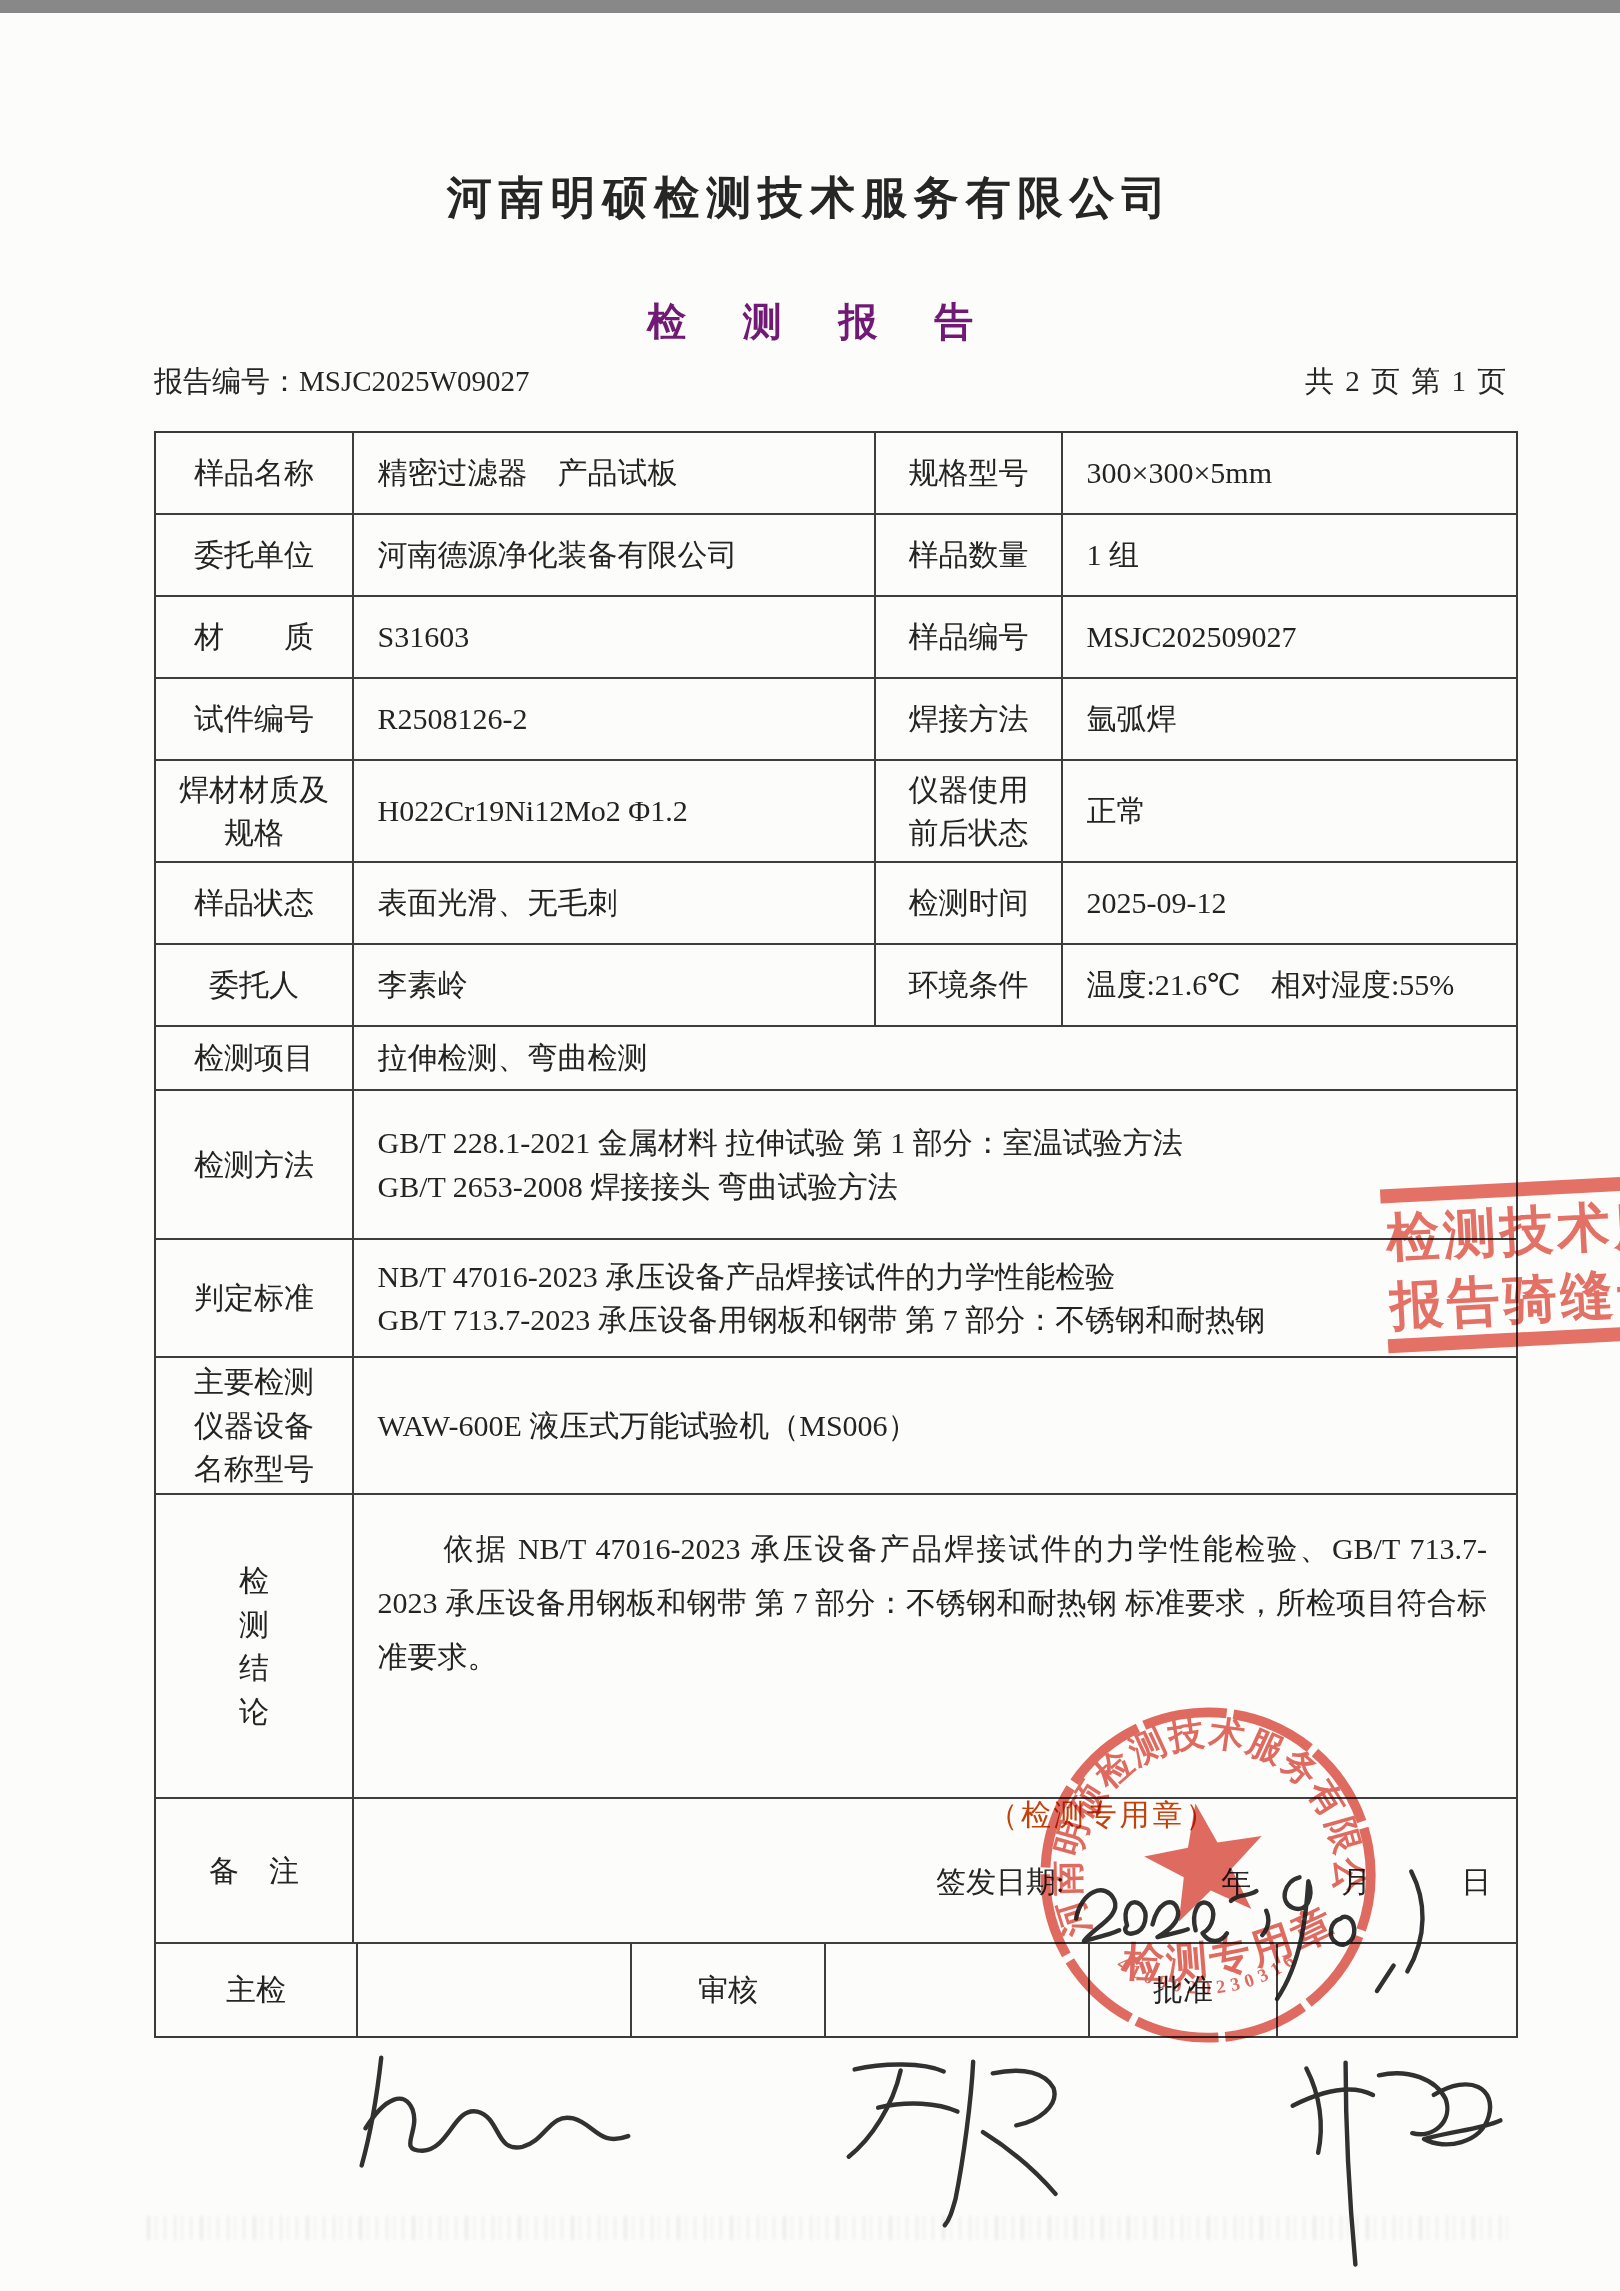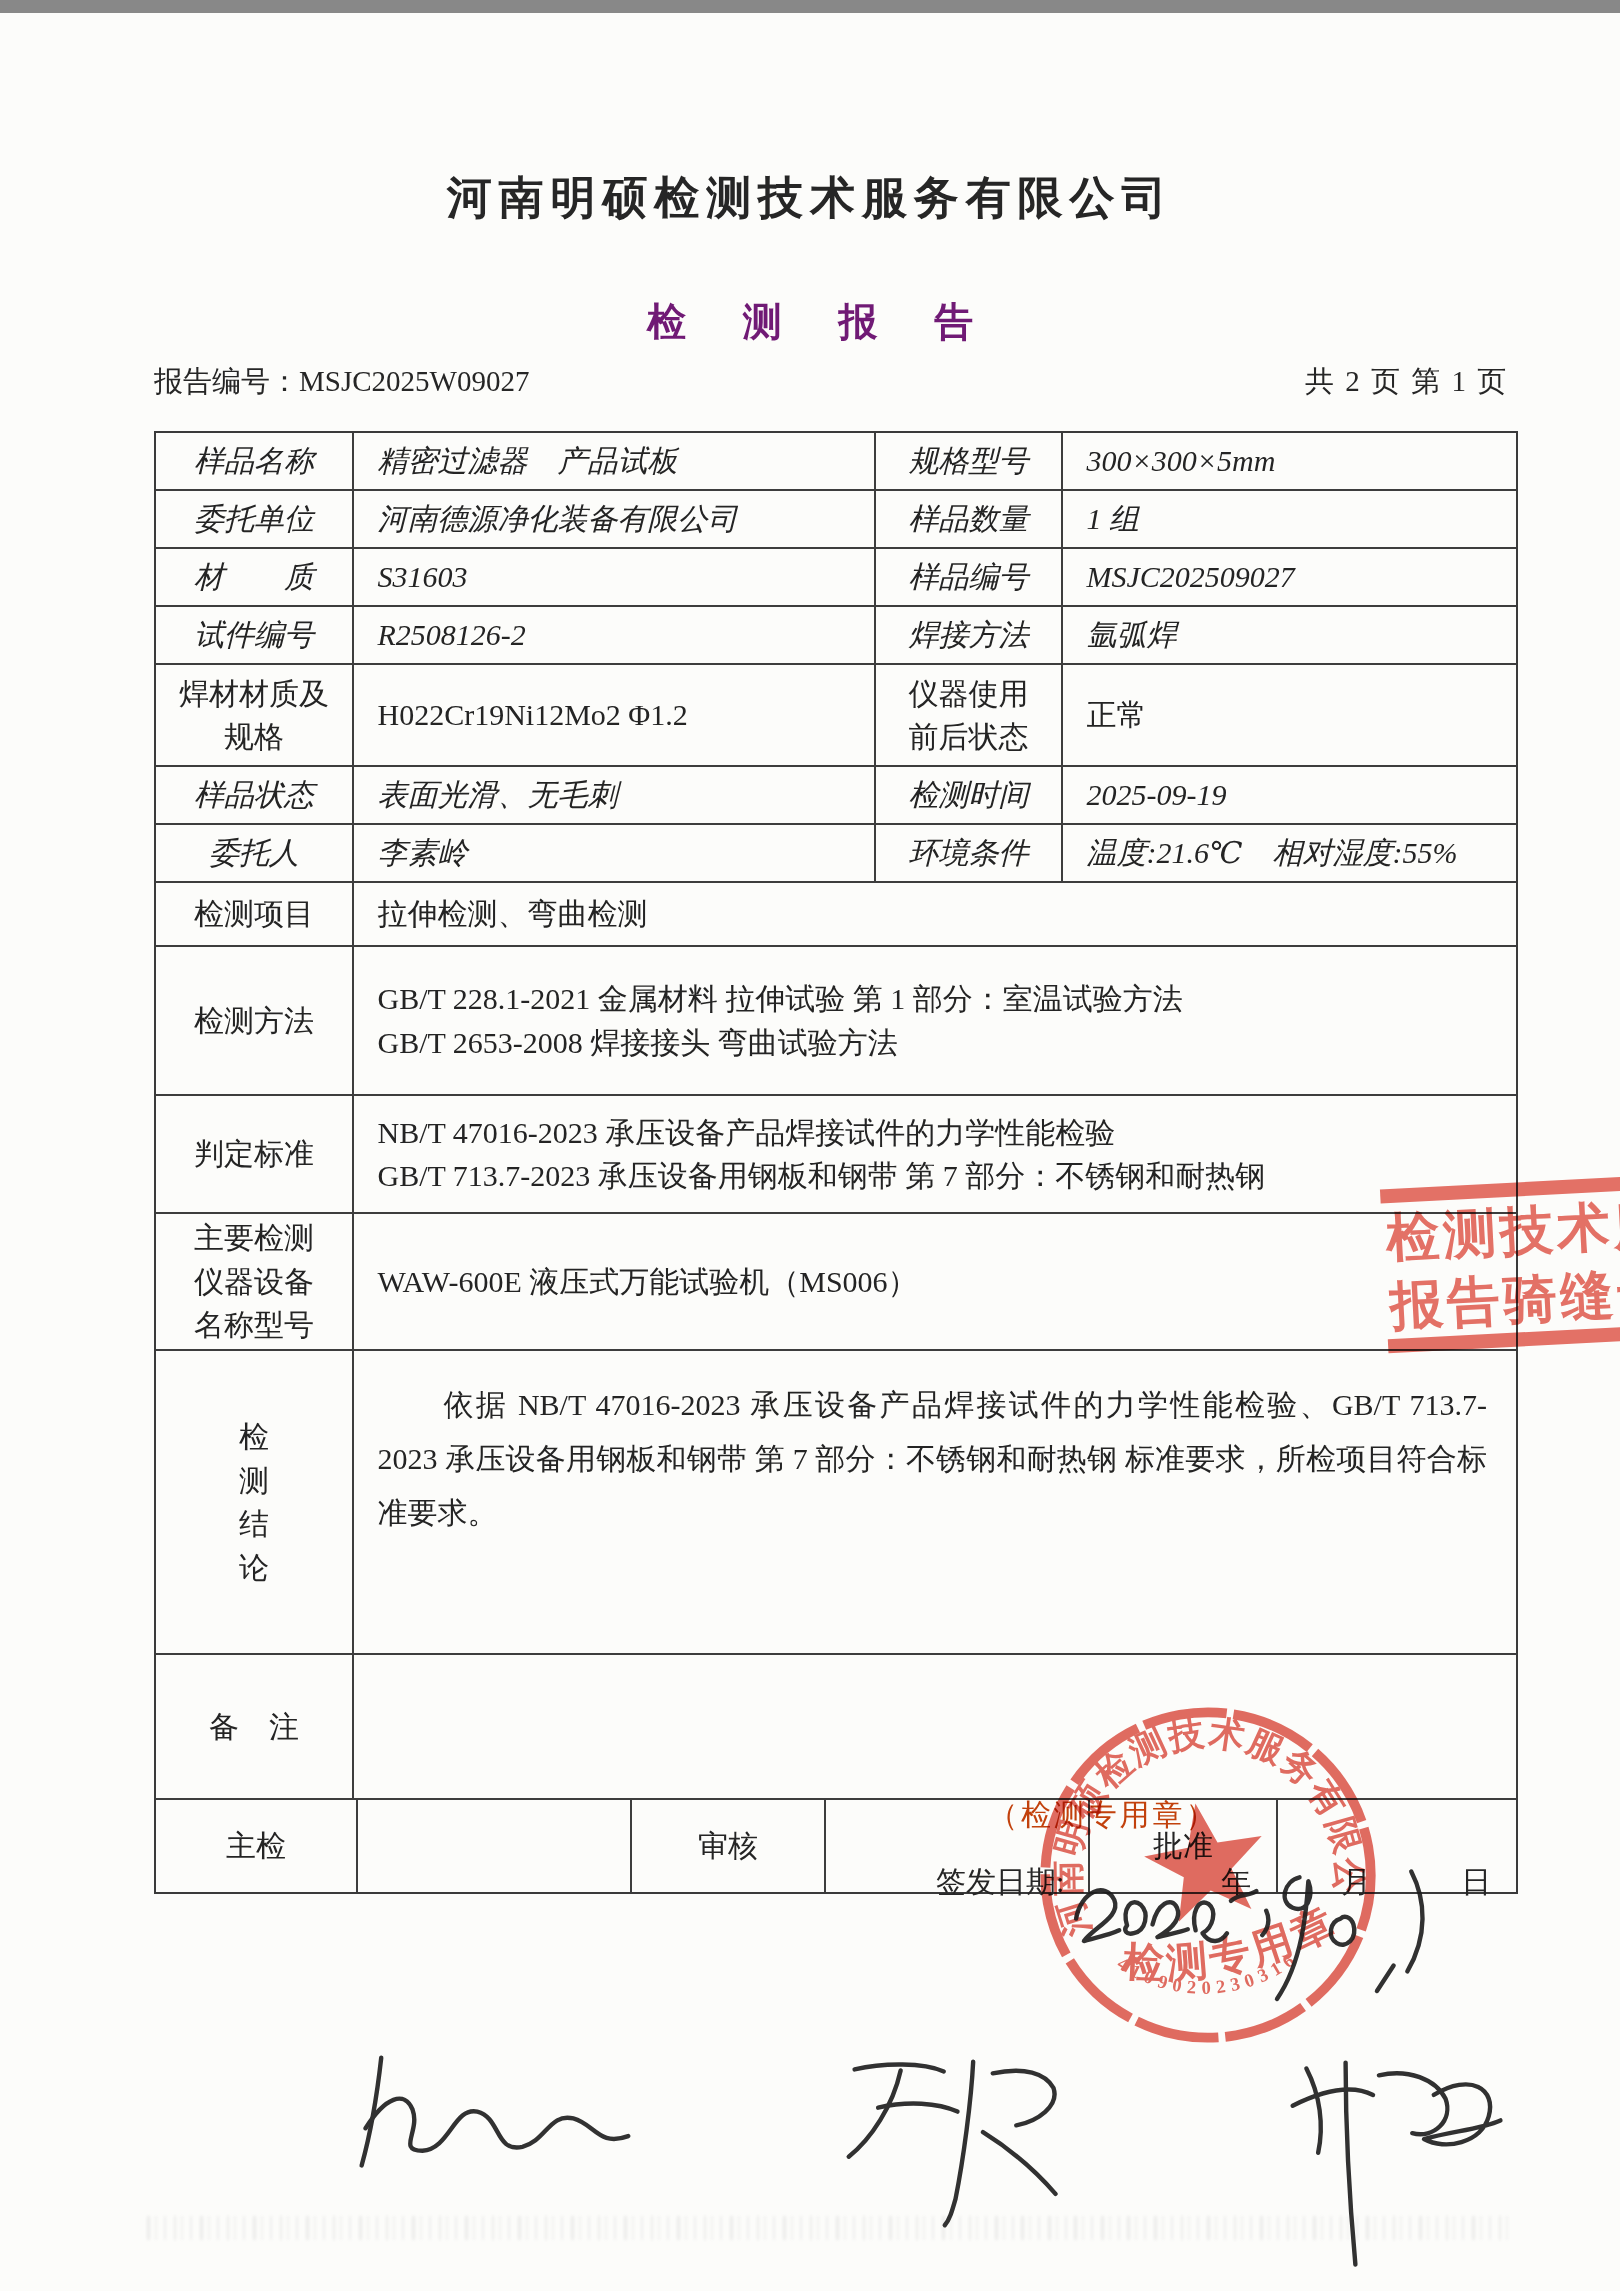--- a/index.html
+++ b/index.html
@@ -32,21 +32,21 @@
   .cols6{grid-template-columns:202px 274px 194px 264px 188px auto;}
   .c{
     display:flex;align-items:center;box-sizing:border-box;
     border-right:2.5px solid #3d3d3d;
     font-size:30px;line-height:1.45;color:#242424;
     padding:5.9px 9.8px;min-height:100%;
   }
   .c.last{border-right:none;}
   .lab{justify-content:center;text-align:center;white-space:pre-line;}
   .val{justify-content:flex-start;text-align:left;padding-left:23.5px;white-space:pre-line;}
-  .r1,.r2,.r3,.r4,.r6,.r8{height:58px;font-style:italic;}
+  .r1,.r2,.r3,.r4,.r6,.r8{height:82px;}
   .r5,.r7{height:102px;}
   .r9{height:64px;}
   .r10{height:149px;}
   .r11{height:118px;}
   .r12{height:137px;}
   .r13{height:304px;}
   .r14{height:145px;}
   .r15{height:92px;}
   .r13 .val{align-items:flex-start;padding-top:27px;padding-right:29px;}
   .concl-text{display:block;text-indent:2.2em;text-align:justify;line-height:1.8;white-space:normal;}
@@ -122,21 +122,21 @@
 规格</div>
       <div class="c val">H022Cr19Ni12Mo2  Φ1.2</div>
       <div class="c lab">仪器使用
 前后状态</div>
       <div class="c val last">正常</div>
     </div>
     <div class="trow cols4 r6">
       <div class="c lab">样品状态</div>
       <div class="c val">表面光滑、无毛刺</div>
       <div class="c lab">检测时间</div>
-      <div class="c val last">2025-09-19</div>
+      <div class="c val last">2025-09-12</div>
     </div>
     <div class="trow cols4 r8">
       <div class="c lab">委托人</div>
       <div class="c val">李素岭</div>
       <div class="c lab">环境条件</div>
       <div class="c val last">温度:21.6℃　相对湿度:55%</div>
     </div>
     <div class="trow cols2 r9">
       <div class="c lab">检测项目</div>
       <div class="c val last">拉伸检测、弯曲检测</div>

